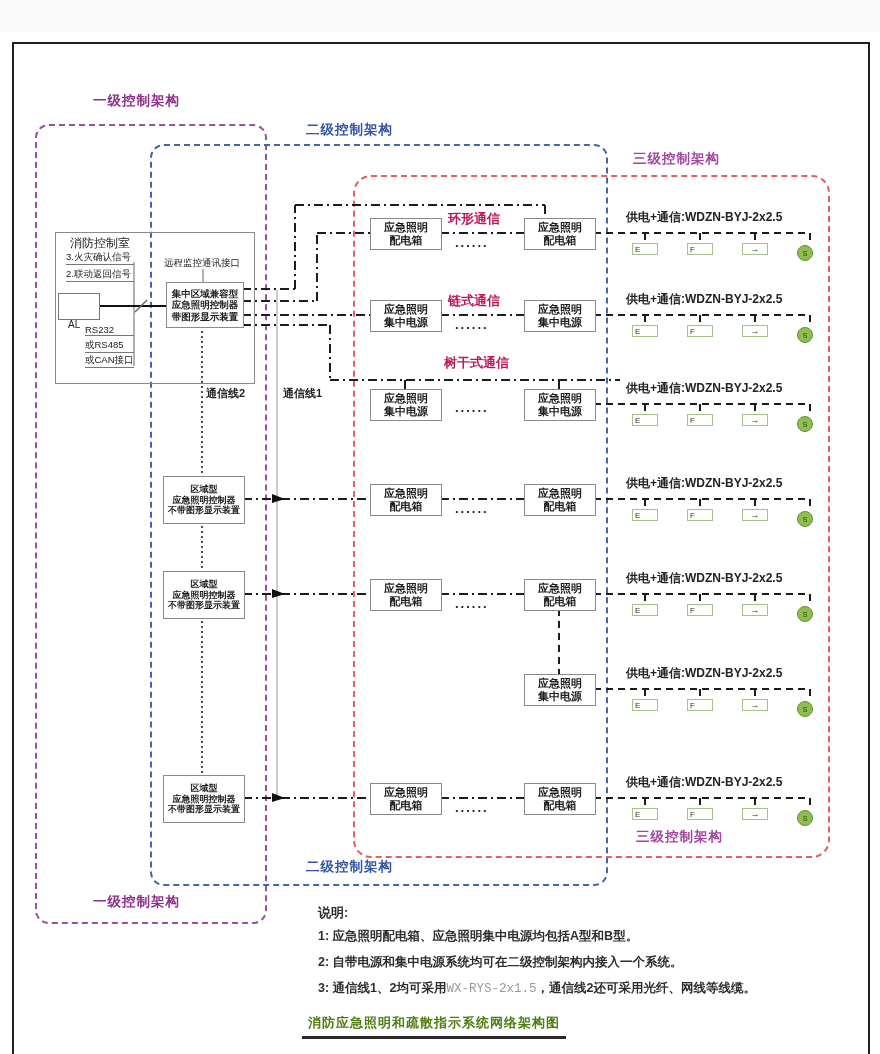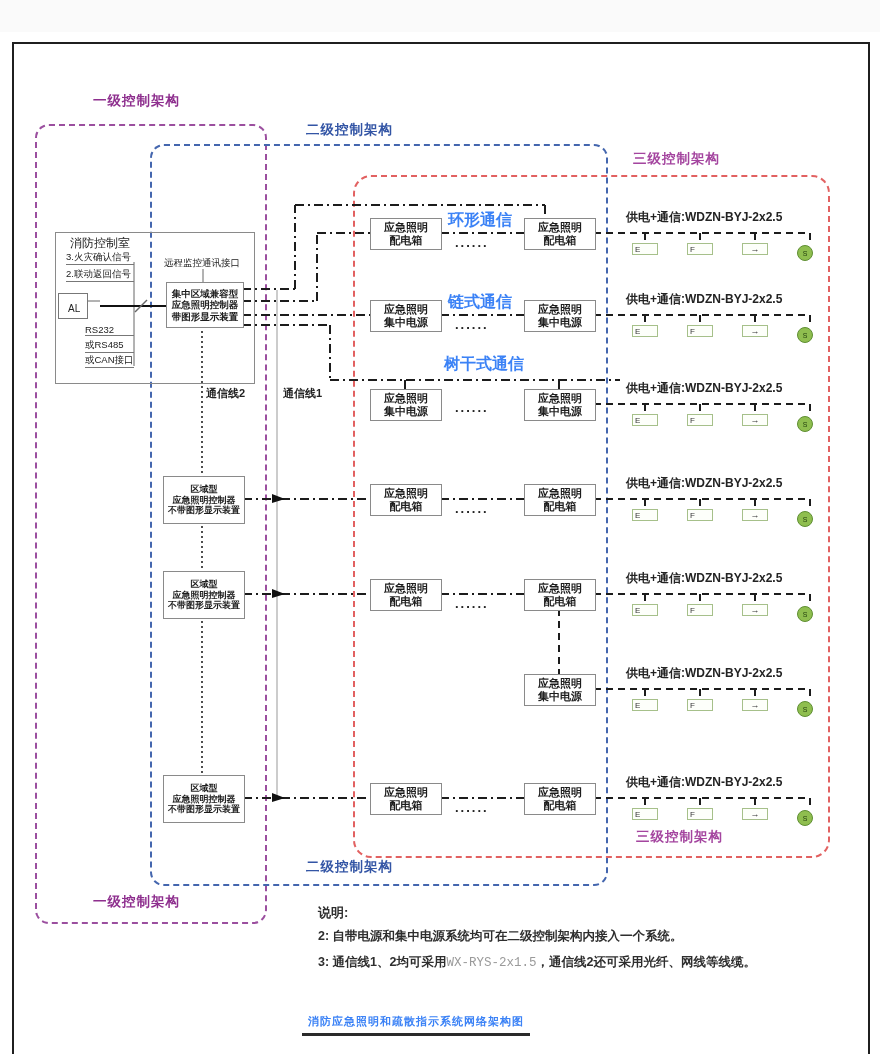--- a/index.html
+++ b/index.html
@@ -18,40 +18,40 @@
   .thin{stroke:#666;stroke-width:1;fill:none;}
   .dotv{stroke:#222;stroke-width:1.6;fill:none;stroke-dasharray:2 3;}
   .grayv{stroke:#999;stroke-width:1;fill:none;}
   .ah{fill:#111;}
   .node{position:absolute;background:#fff;border:1px solid #8a8a8a;color:#1d1d1d;
         font-weight:600;text-align:center;white-space:pre-line;
         display:flex;align-items:center;justify-content:center;line-height:1.22;}
   .n2{width:70px;height:30px;font-size:11px;}
   .n3{width:80px;height:46px;font-size:9px;}
   .ctrl{left:166px;top:250px;width:76px;height:44px;font-size:9.5px;}
-  .toplab{position:absolute;font-size:16px;font-weight:bold;color:#3b82f6;white-space:nowrap;}
+  .toplab{position:absolute;font-size:13px;font-weight:bold;color:#be185d;white-space:nowrap;}
   .dots{position:absolute;font-size:13px;font-weight:bold;color:#222;letter-spacing:2px;white-space:nowrap;}
   .frlab{position:absolute;font-size:12px;color:#222;white-space:nowrap;}
   .cell{position:absolute;font-size:9.5px;color:#222;border-bottom:1px solid #777;white-space:nowrap;}
-  .albox{position:absolute;left:58px;top:261px;width:30px;height:26px;border:1px solid #777;
-         font-size:10px;color:#222;padding-top:9px;padding-left:9px;box-sizing:border-box;background:#fff;}
+  .albox{position:absolute;left:58px;top:261px;width:42px;height:26px;border:1px solid #777;
+         font-size:10px;color:#222;padding-top:25px;padding-left:9px;box-sizing:border-box;background:#fff;}
   .commlab{position:absolute;font-size:11px;font-weight:600;color:#222;white-space:nowrap;}
   .prow{position:absolute;left:594px;width:234px;height:52px;}
   .pclab{position:absolute;left:32px;top:0px;font-size:12px;font-weight:600;color:#232323;white-space:nowrap;}
   .lamp{position:absolute;top:34px;width:26px;height:12px;border:1px solid #a6c08a;background:#fdfffa;
         font-size:8px;color:#333;line-height:11px;padding-left:2px;box-sizing:border-box;}
   .lamp.arrow{text-align:center;padding-left:0;font-size:9px;}
   .rlamp{position:absolute;left:203px;top:36px;width:14px;height:14px;border-radius:50%;
          background:#8fbe4f;border:1px solid #5f8f33;color:#24400e;font-size:7px;
          display:flex;align-items:center;justify-content:center;}
   #notes{position:absolute;left:318px;top:872px;width:530px;color:#2e2e2e;}
   #notes .nh{font-size:13px;font-weight:bold;margin-bottom:6px;}
   #notes .ni{font-size:12.5px;font-weight:600;margin-bottom:9px;white-space:nowrap;}
   #notes .code{color:#9a9a9a;font-family:Liberation Mono, monospace;font-weight:400;}
-  #dtitle{position:absolute;left:302px;top:982px;font-size:11px;font-weight:bold;color:#3b82f6;
+  #dtitle{position:absolute;left:302px;top:982px;font-size:13px;font-weight:bold;color:#4d7c0f;
           letter-spacing:1px;border-bottom:3px solid #2a2a2a;padding:0 6px 4px 6px;white-space:nowrap;}
 </style>
 </head>
 <body>
 
 <div id="stage">
   <div id="frame"></div>
 
   <div id="zone1" class="zone"></div>
   <div id="zone2" class="zone"></div>
@@ -207,18 +207,19 @@
   <div class="prow" style="top:742px;">
     <div class="pclab">供电+通信:WDZN-BYJ-2x2.5</div>
     <div class="lamp" style="left:38px;">E</div>
     <div class="lamp" style="left:93px;">F</div>
     <div class="lamp arrow" style="left:148px;">→</div>
     <div class="rlamp">S</div>
   </div>
 
   <div id="notes">
     <div class="nh">说明:</div>
+    <div class="ni">1: 应急照明配电箱、应急照明集中电源均包括A型和B型。</div>
     <div class="ni">2: 自带电源和集中电源系统均可在二级控制架构内接入一个系统。</div>
     <div class="ni"><span>3: 通信线1、2均可采用</span><span class="code">WX-RYS-2x1.5</span><span>，通信线2还可采用光纤、网线等线缆。</span></div>
   </div>
 
   <div id="dtitle">消防应急照明和疏散指示系统网络架构图</div>
 </div>
 
 </body></html>

